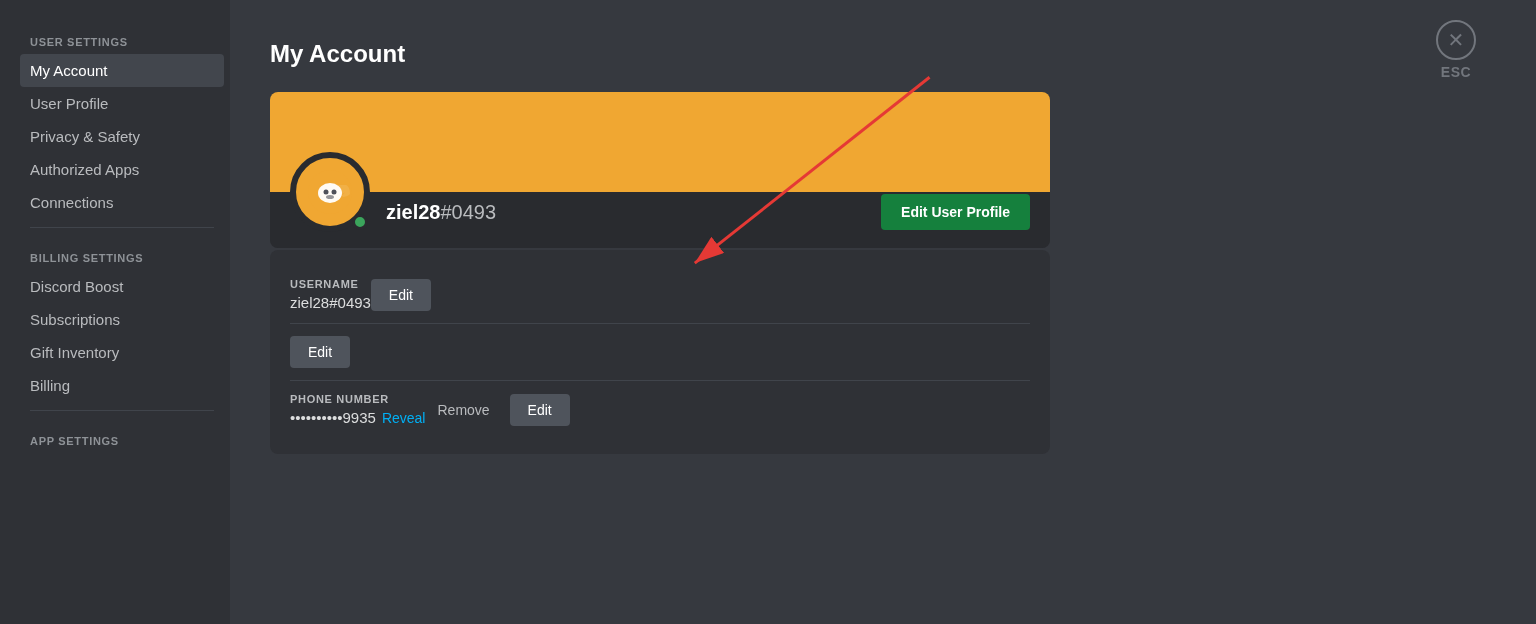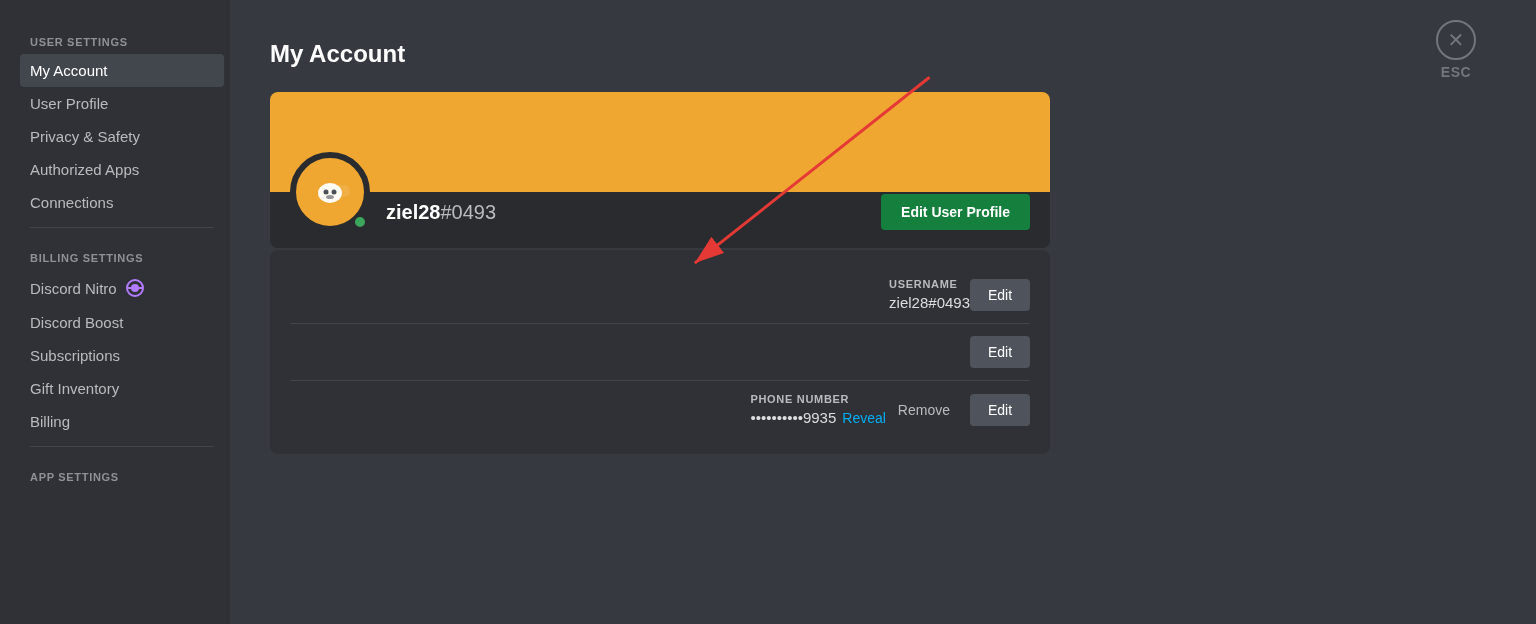--- a/index.html
+++ b/index.html
@@ -155,21 +155,21 @@
     }
     .info-section {
       background: #2f3136;
       border-radius: 8px;
       padding: 16px 20px;
       margin-top: 2px;
     }
     .info-row {
       display: flex;
       align-items: center;
-      justify-content: flex-end;
+      justify-content: flex-start;
       padding: 12px 0;
       border-bottom: 1px solid #40444b;
     }
     .info-row:last-child {
       border-bottom: none;
     }
     .info-label {
       font-size: 11px;
       font-weight: 700;
       color: #b9bbbe;
@@ -274,30 +274,20 @@
   </div>
   <div class="sidebar-item">
     <span>Connections</span>
   </div>
 
   <div class="sidebar-divider"></div>
 
   <div class="sidebar-section-label">Billing Settings</div>
 
   <div class="sidebar-item">
-    <span>Discord Nitro</span>
-    <span class="nitro-icon">
-      <svg width="20" height="20" viewBox="0 0 20 20" fill="none">
-        <circle cx="10" cy="10" r="8" stroke="#b37bff" stroke-width="2" fill="none"></circle>
-        <circle cx="10" cy="10" r="4" fill="#b37bff"></circle>
-        <line x1="2" y1="10" x2="18" y2="10" stroke="#b37bff" stroke-width="2"></line>
-      </svg>
-    </span>
-  </div>
-  <div class="sidebar-item">
     <span>Discord Boost</span>
   </div>
   <div class="sidebar-item">
     <span>Subscriptions</span>
   </div>
   <div class="sidebar-item">
     <span>Gift Inventory</span>
   </div>
   <div class="sidebar-item">
     <span>Billing</span>

